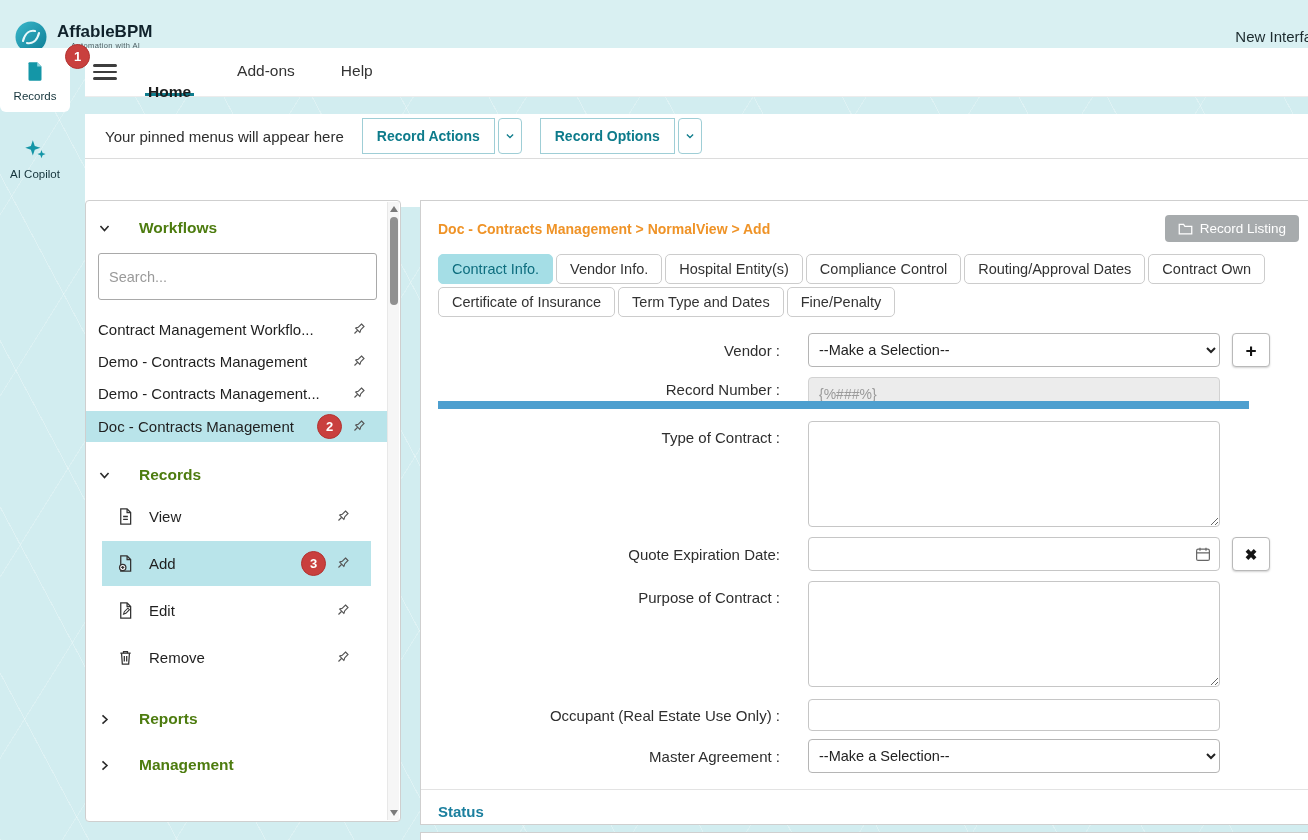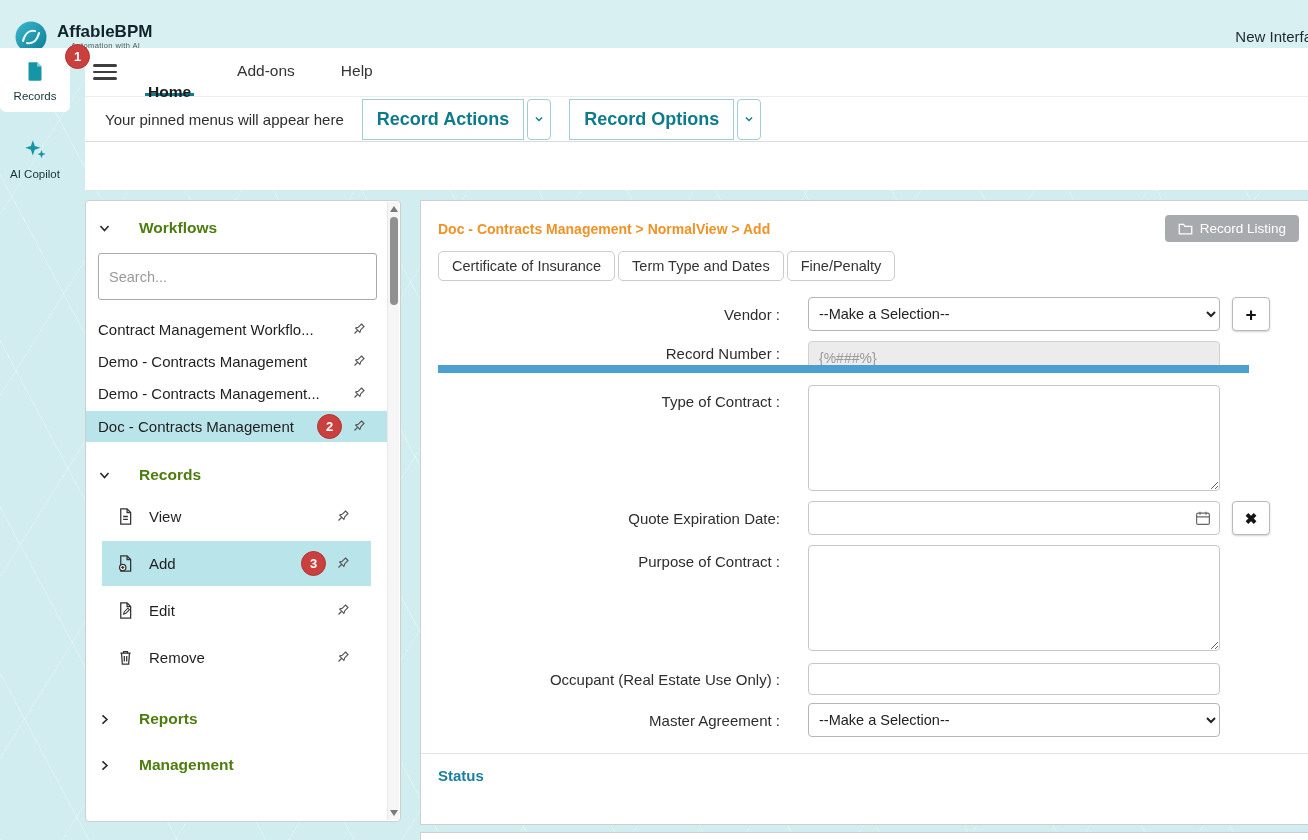--- a/index.html
+++ b/index.html
@@ -34,27 +34,27 @@
   
   .menubar { position:absolute; left:85px; top:48px; right:0; height:49px; background:#fff;
     border-bottom:1px solid #ececec; display:flex; align-items:stretch; padding-left:8px; }
   .hamburger { width:24px; display:flex; flex-direction:column; justify-content:center; gap:4px; cursor:pointer; margin-right:28px; }
   .hamburger span { display:block; height:2.5px; background:#3d3d3d; border-radius:2px; }
   .menu-tabs { display:flex; gap:40px; }
   .menu-tab { display:flex; align-items:center; padding:0 3px; font-size:15.5px; color:#333;
     border-bottom:3px solid transparent; cursor:pointer; }
   .menu-tab.active { font-weight:bold; color:#1c1c1c; border-bottom-color:#0f7d8e;margin-top:42px; }
 
-  .band { position:absolute; left:85px; top:97px; right:0; height:93px; background:#fff; }
+  .band { position:absolute; left:85px; top:114px; right:0; height:93px; background:#fff; }
   .pinned-menus { height:45px; border-bottom:1px solid #dcdcdc;
     display:flex; align-items:center; padding-left:20px; }
   .placeholder-text { font-size:15px; color:#2e2e2e; }
   .split-btn { display:flex; gap:3px; margin-left:18px; }
   .btn-main { border:1px solid #9fced6; background:#fff; color:#0d7b8b; font-weight:bold;
-    font-size:18px; border-radius:0; padding:9px 14px; cursor:pointer; font-family:inherit; }
+    font-size:14px; border-radius:0; padding:9px 14px; cursor:pointer; font-family:inherit; }
   .btn-caret { width:24px; border:1px solid #9fced6; background:#fff; border-radius:4px;
     display:flex; align-items:center; justify-content:center; cursor:pointer; }
 
   .pinned-workflows { margin:6px 0 0 8px; height:41px; background:#fff;
     border:1px solid #d8d8d8; border-right:none; border-radius:6px 0 0 6px;
     display:flex; align-items:center; }
   .strip-chev-btn { width:29px; height:39px; border:none; border-right:1px solid #d8d8d8;
     background:#f7f7f7; border-radius:6px 0 0 6px; display:flex; align-items:center;
     justify-content:center; cursor:pointer; }
   .pinned-workflows .placeholder-text { margin-left:18px; }
@@ -408,20 +408,28 @@
     <button class="record-listing-btn">
       <span style="display:flex;">
         <svg width="15" height="13" viewBox="0 0 24 20" fill="none" stroke="#fff" stroke-width="2">
             <path d="M2 3.5h7l2 3h11v12H2z"></path>
           </svg>
       </span>
       <span>Record Listing</span>
     </button>
   </div>
 
+  <div class="tabs-row">
+    <div class="tab active">Contract Info.</div>
+    <div class="tab">Vendor Info.</div>
+    <div class="tab">Hospital Entity(s)</div>
+    <div class="tab">Compliance Control</div>
+    <div class="tab">Routing/Approval Dates</div>
+    <div class="tab">Contract Own</div>
+  </div>
   <div class="tabs-row" style="margin-top:3px;">
     <div class="tab">Certificate of Insurance</div>
     <div class="tab">Term Type and Dates</div>
     <div class="tab">Fine/Penalty</div>
   </div>
 
   <div class="form-area">
 
     <div class="form-row">
       <div class="flabel">Vendor :</div>

